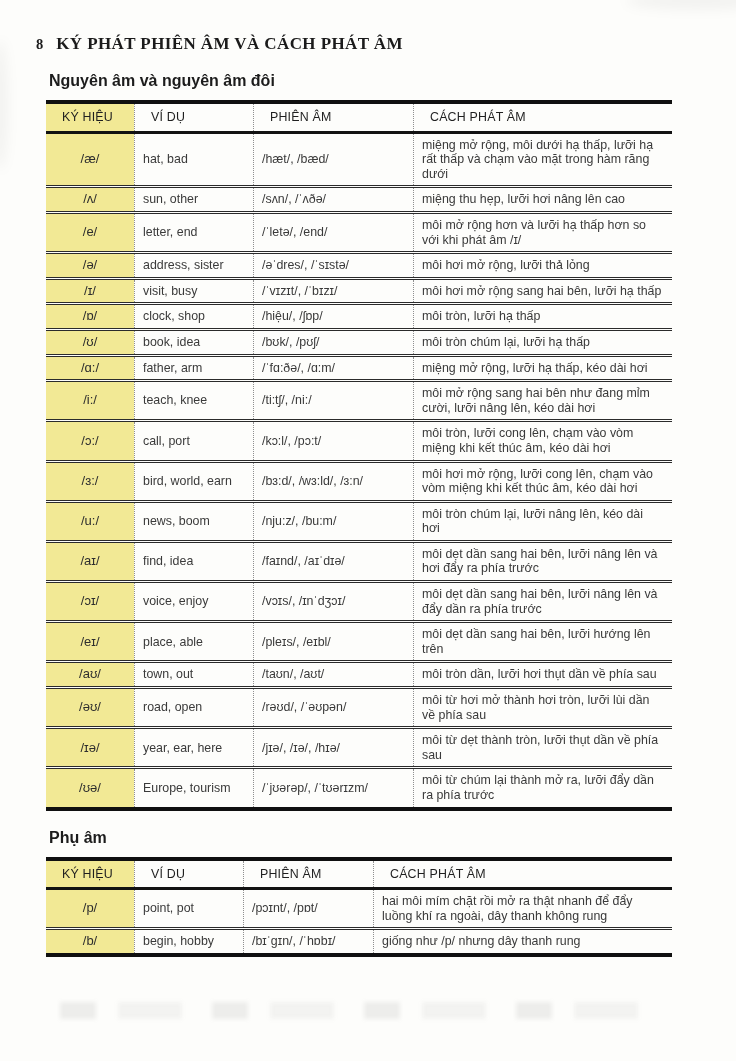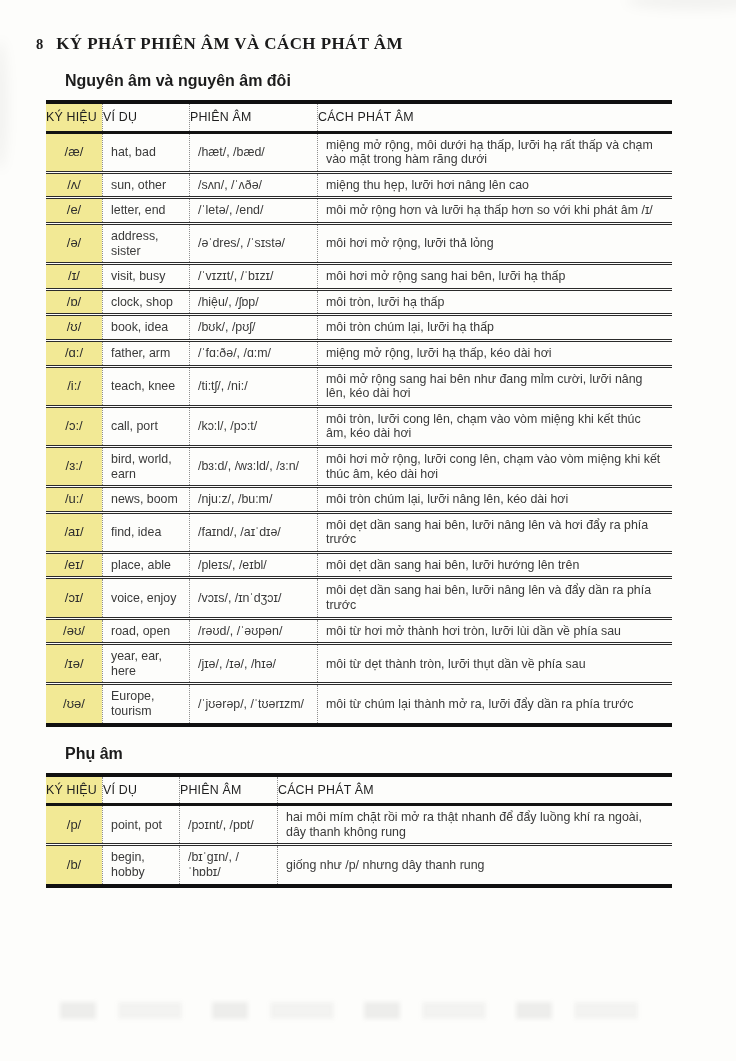--- a/index.html
+++ b/index.html
@@ -14,32 +14,32 @@
 
   .page-header{display:flex;align-items:baseline;gap:13px;
     font-family:"Liberation Serif",serif;font-weight:bold;color:#1b1b1b;
     margin-left:-10px;}
   .page-num{font-size:14.5px;}
   .page-title{font-size:17px;letter-spacing:0.4px;}
 
   .intro{margin:44px 0 0 0;font-size:14.8px;line-height:1.55;color:#3e3e3e;
     text-indent:28px;max-width:650px;}
 
-  .section-heading{margin:18px 0 10px 19px;font-size:16px;font-weight:bold;color:#1c1c1c;}
+  .section-heading{margin:18px 0 10px 3px;font-size:16px;font-weight:bold;color:#1c1c1c;}
 
   .ipa-table{width:626px;border-collapse:collapse;table-layout:fixed;
     border-top:4px solid #101010;}
   .ipa-table th,.ipa-table td{
     border-bottom:3px double #2b2b2b;
     padding:4px 8px;line-height:14.6px;font-size:12.4px;
     vertical-align:middle;color:#3a3a3a;text-align:left;
     overflow:hidden;}
   .ipa-table thead th{
     border-bottom:3px solid #121212;
-    padding:6px 0;color:#1f1f1f;font-weight:normal;letter-spacing:0.2px;}
+    padding:6px 16px;color:#1f1f1f;font-weight:normal;letter-spacing:0.2px;}
   .ipa-table tbody tr:last-child td{border-bottom:4px solid #101010;margin-top:20px;}
 
   .ipa-table .c0{background:#f2e995;}
   .ipa-table td.c0{text-align:center;font-size:13px;color:#2e2e2e;}
   .ipa-table .c1,.ipa-table .c2,.ipa-table .c3{border-left:1px dotted #8f8f8f;}
 
   .vowels .c0{width:56px;}
   .vowels .c1{width:86px;}
   .vowels .c2{width:127px;}
   .consonants .c0{width:56px;}
@@ -153,30 +153,36 @@
           <td class="c2">/nju:z/, /bu:m/</td>
           <td class="c3">môi tròn chúm lại, lưỡi nâng lên, kéo dài hơi</td>
         </tr>
         <tr>
           <td class="c0">/aɪ/</td>
           <td class="c1">find, idea</td>
           <td class="c2">/faɪnd/, /aɪˈdɪə/</td>
           <td class="c3">môi dẹt dần sang hai bên, lưỡi nâng lên và hơi đẩy ra phía trước</td>
         </tr>
         <tr>
+          <td class="c0">/ɔɪ/</td>
+          <td class="c1">voice, enjoy</td>
+          <td class="c2">/vɔɪs/, /ɪnˈdʒɔɪ/</td>
+          <td class="c3">môi dẹt dần sang hai bên, lưỡi nâng lên và đẩy dần ra phía trước</td>
+        </tr>
+        <tr>
           <td class="c0">/eɪ/</td>
           <td class="c1">place, able</td>
           <td class="c2">/pleɪs/, /eɪbl/</td>
           <td class="c3">môi dẹt dần sang hai bên, lưỡi hướng lên trên</td>
         </tr>
         <tr>
-          <td class="c0">/ɔɪ/</td>
-          <td class="c1">voice, enjoy</td>
-          <td class="c2">/vɔɪs/, /ɪnˈdʒɔɪ/</td>
-          <td class="c3">môi dẹt dần sang hai bên, lưỡi nâng lên và đẩy dần ra phía trước</td>
+          <td class="c0">/aʊ/</td>
+          <td class="c1">town, out</td>
+          <td class="c2">/taʊn/, /aʊt/</td>
+          <td class="c3">môi tròn dần, lưỡi hơi thụt dần về phía sau</td>
         </tr>
         <tr>
           <td class="c0">/əʊ/</td>
           <td class="c1">road, open</td>
           <td class="c2">/rəʊd/, /ˈəʊpən/</td>
           <td class="c3">môi từ hơi mở thành hơi tròn, lưỡi lùi dần về phía sau</td>
         </tr>
         <tr>
           <td class="c0">/ɪə/</td>
           <td class="c1">year, ear, here</td>

